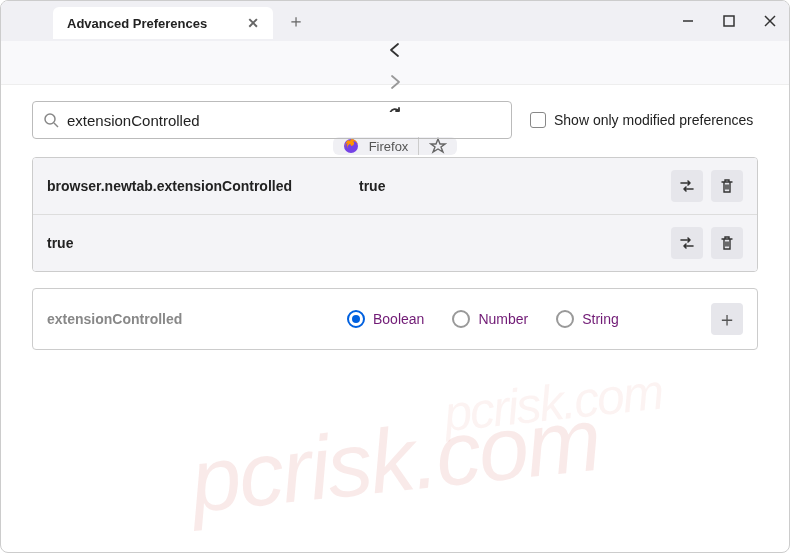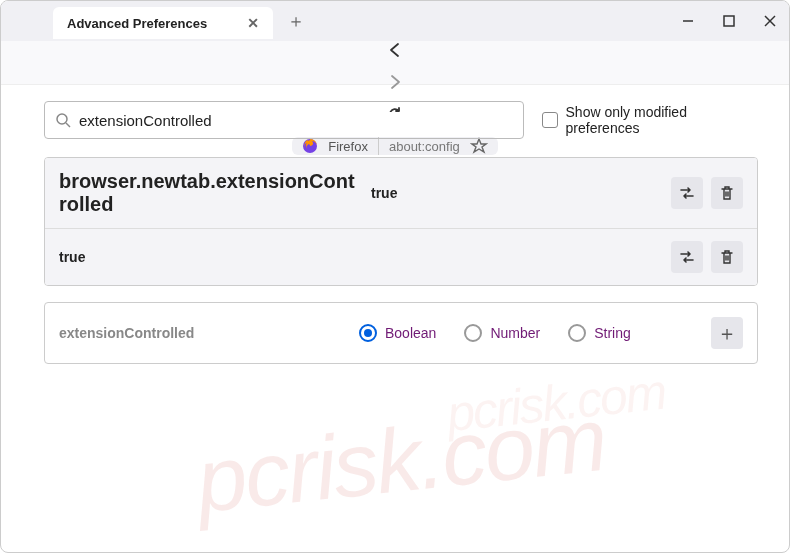--- a/index.html
+++ b/index.html
@@ -20,32 +20,32 @@
 .urlbar { flex: 1; height: 32px; background: #f0f0f4; border-radius: 6px; display: flex; align-items: center; padding: 0 10px; gap: 10px; }
 .ff-icon { width: 16px; height: 16px; }
 .url-label { font-size: 13px; color: #555; }
 .url-sep { height: 18px; width: 1px; background: #ccc; }
 .url-text { font-size: 13px; color: #777; flex: 1; }
 .star-btn { cursor: pointer; }
 .tool-icons { display: flex; gap: 16px; align-items: center; }
 .tool-icon { cursor: pointer; display: flex; align-items: center; justify-content: center; }
 
 
-.content { padding: 16px 31px; flex: 1; position: relative; margin-left: 12px; }
+.content { padding: 16px 31px; flex: 1; position: relative; }
 .search-row { display: flex; gap: 18px; align-items: center; margin-bottom: 18px; }
 .search-box { flex: 0 0 480px; height: 38px; border: 1px solid #bbb; border-radius: 4px; display: flex; align-items: center; padding: 0 10px; gap: 8px; }
 .search-input { border: none; outline: none; font-size: 15px; flex: 1; color: #222; }
 .checkbox-row { display: flex; align-items: center; gap: 8px; font-size: 14px; color: #222; }
 .checkbox { width: 16px; height: 16px; border: 1px solid #888; border-radius: 3px; cursor: pointer; }
 
 
 .pref-table { border: 1px solid #ccc; border-radius: 4px; overflow: hidden; }
 .pref-row { display: flex; align-items: center; padding: 12px 14px; background: #f4f4f7; gap: 12px; }
 .pref-row + .pref-row { border-top: 1px solid #ddd; }
-.pref-name { font-weight: 700; font-size: 20px; color: #222; width: 300px; word-wrap: break-word; }
+.pref-name { font-weight: 700; font-size: 14px; color: #222; width: 300px; word-wrap: break-word; }
 .pref-value { font-weight: 700; font-size: 14px; color: #222; flex: 1; }
 .pref-actions { display: flex; gap: 8px; }
 .action-btn { width: 32px; height: 32px; background: #e6e6eb; border-radius: 4px; display: flex; align-items: center; justify-content: center; cursor: pointer; }
 
 
 .new-pref { border: 1px solid #ccc; border-radius: 4px; margin-top: 16px; padding: 14px; display: flex; align-items: center; gap: 20px; }
 .new-pref-name { font-weight: 700; font-size: 14px; color: #888; width: 280px; }
 .type-opts { display: flex; gap: 28px; flex: 1; }
 .radio-opt { display: flex; align-items: center; gap: 8px; cursor: pointer; }
 .radio { width: 18px; height: 18px; border-radius: 50%; border: 2px solid #999; display: flex; align-items: center; justify-content: center; }
@@ -110,21 +110,20 @@
       </span>
     <div class="urlbar">
       <span>
           <svg class="ff-icon" viewBox="0 0 16 16">
             <circle cx="8" cy="8" r="7" fill="#7542e5"></circle>
             <path d="M8 1 C12 1 15 4 15 8 C15 6 13 3 10 3 C12 5 11 8 8 8 C8 6 6 5 6 7 C4 7 4 10 6 11 C4 10 3 7 5 5 C3 5 2 8 3 11 C2 9 2 4 5 2 C6 3 8 3 8 1 Z" fill="#ff9500"></path>
           </svg>
         </span>
       <span class="url-label">Firefox</span>
       <span class="url-sep"></span>
-      <span class="url-text">about:config</span>
       <span class="star-btn">
           <svg width="18" height="18">
             <path d="M9 2 L11 7 L16 7 L12 10 L14 15 L9 12 L4 15 L6 10 L2 7 L7 7 Z" fill="none" stroke="#666" stroke-width="1.4"></path>
           </svg>
         </span>
     </div>
     <div class="tool-icons">
       <span class="tool-icon">
           <svg width="18" height="18">
             <path d="M3 4 L15 4 L15 9 C15 13 12 15 9 15 C6 15 3 13 3 9 Z M6 8 L9 11 L12 8" fill="none" stroke="#555" stroke-width="1.5" stroke-linejoin="round"></path>

